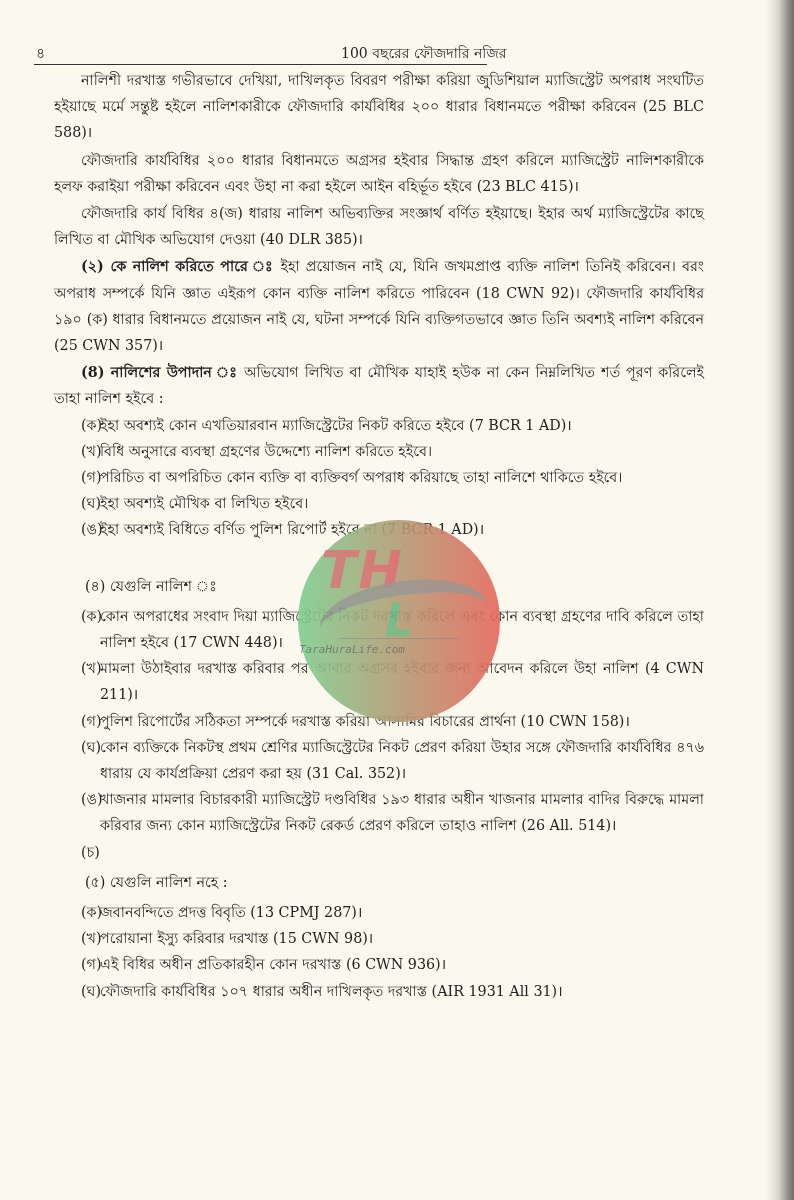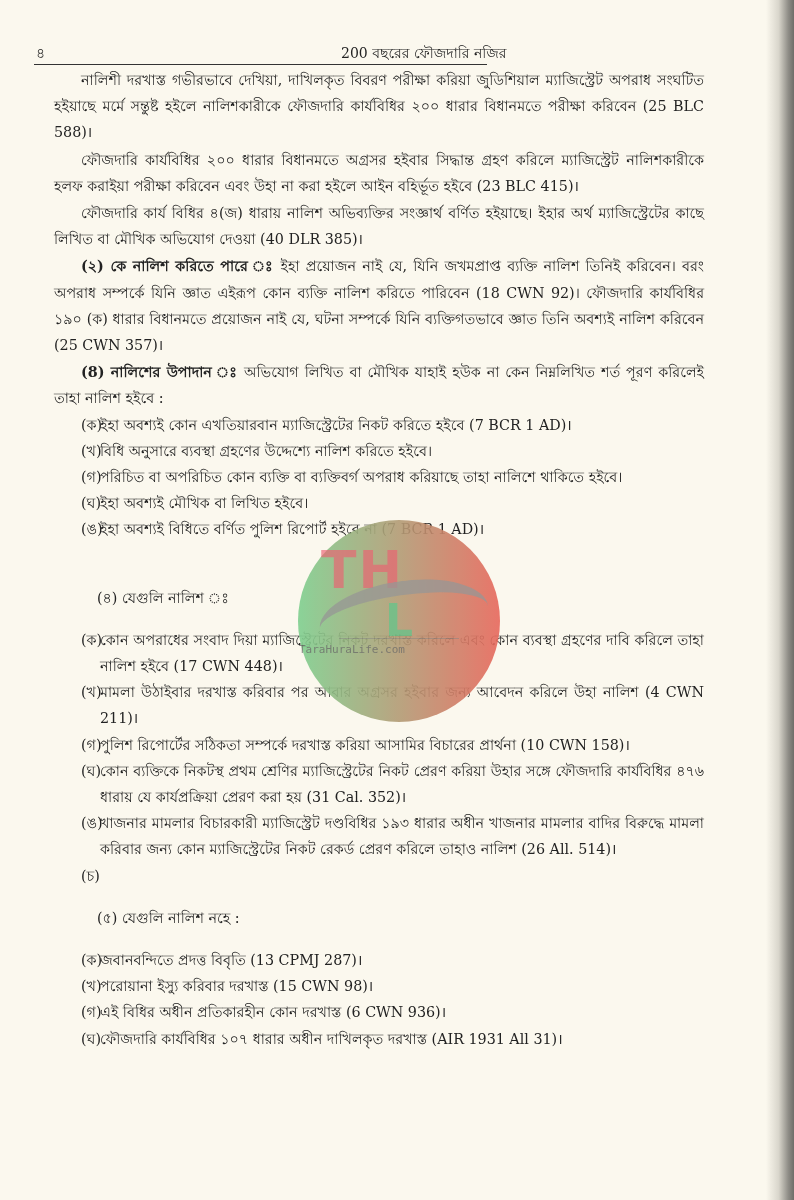--- a/index.html
+++ b/index.html
@@ -26,32 +26,32 @@
   .body {
     position: absolute; left: 54px; top: 66px; width: 650px;
     font-size: 14.3px; line-height: 26.2px;
     text-align: justify;
   }
   .para { text-indent: 27px; margin: 1px 0 0 0; }
   .b { font-weight: bold; }
   .list { margin: 0; padding: 0; list-style: none; }
   .list li { position: relative; padding-left: 46px; margin: 0; }
   .list li .mk { position: absolute; left: 27px; top: 0; }
-  .sec-head { padding-left: 27px; margin: 16px; }
+  .sec-head { padding-left: 27px; margin: 4px; }
   .gap { height: 26px; }
   .watermark {
     position: absolute; left: 298px; top: 520px; width: 200px; height: 200px;
     border-radius: 50%;
     border: 1.5px solid transparent;
     background:
       linear-gradient(#fbf8ee00,#fbf8ee00) padding-box,
       linear-gradient(90deg, #7fcf8f, #e7685c) border-box;
     opacity: .9; pointer-events: none;
   }
-  .wm-inner { position: absolute; inset: 0; }
+  .wm-inner { position: absolute; inset: 0; font-style: italic; }
   .wm-t {
     position: absolute; left: 22px; top: 24px; width: 126px; height: 50px;
     font-family: "DejaVu Sans", sans-serif; font-weight: bold; font-size: 52px;
     color: rgba(235,80,100,.65); letter-spacing: 2px; line-height: 50px;
   }
   .wm-swoosh {
     position: absolute; left: 20px; top: 60px; width: 170px; height: 60px;
     border-top: 14px solid rgba(140,140,140,.75);
     border-radius: 100% 100% 0 0 / 100% 100% 0 0;
     transform: rotate(-8deg);
@@ -69,21 +69,21 @@
     position: absolute; left: 40px; top: 117px; width: 120px; height: 1px; background: rgba(120,120,120,.5);
   }
 </style>
 </head>
 <body>
 
 <div class="page">
 
   <div class="running-head">
     <span class="pno">৪</span>
-    <span class="title">200 বছরের ফৌজদারি নজির</span>
+    <span class="title">100 বছরের ফৌজদারি নজির</span>
   </div>
 
   <div class="body">
 
     <p class="para">নালিশী দরখাস্ত গভীরভাবে দেখিয়া, দাখিলকৃত বিবরণ পরীক্ষা করিয়া জুডিশিয়াল ম্যাজিস্ট্রেট অপরাধ সংঘটিত হইয়াছে মর্মে সন্তুষ্ট হইলে নালিশকারীকে ফৌজদারি কার্যবিধির ২০০ ধারার বিধানমতে পরীক্ষা করিবেন (25 BLC 588)।</p>
     <p class="para">ফৌজদারি কার্যবিধির ২০০ ধারার বিধানমতে অগ্রসর হইবার সিদ্ধান্ত গ্রহণ করিলে ম্যাজিস্ট্রেট নালিশকারীকে হলফ করাইয়া পরীক্ষা করিবেন এবং উহা না করা হইলে আইন বহির্ভূত হইবে (23 BLC 415)।</p>
     <p class="para">ফৌজদারি কার্য বিধির ৪(জ) ধারায় নালিশ অভিব্যক্তির সংজ্ঞার্থ বর্ণিত হইয়াছে। ইহার অর্থ ম্যাজিস্ট্রেটের কাছে লিখিত বা মৌখিক অভিযোগ দেওয়া (40 DLR 385)।</p>
 
     <p class="para"><span class="b">(২) কে নালিশ করিতে পারে ঃ</span> <span>ইহা প্রয়োজন নাই যে, যিনি জখমপ্রাপ্ত ব্যক্তি নালিশ তিনিই করিবেন। বরং অপরাধ সম্পর্কে যিনি জ্ঞাত এইরূপ কোন ব্যক্তি নালিশ করিতে পারিবেন (18 CWN 92)। ফৌজদারি কার্যবিধির ১৯০ (ক) ধারার বিধানমতে প্রয়োজন নাই যে, ঘটনা সম্পর্কে যিনি ব্যক্তিগতভাবে জ্ঞাত তিনি অবশ্যই নালিশ করিবেন (25 CWN 357)।</span></p>
 

